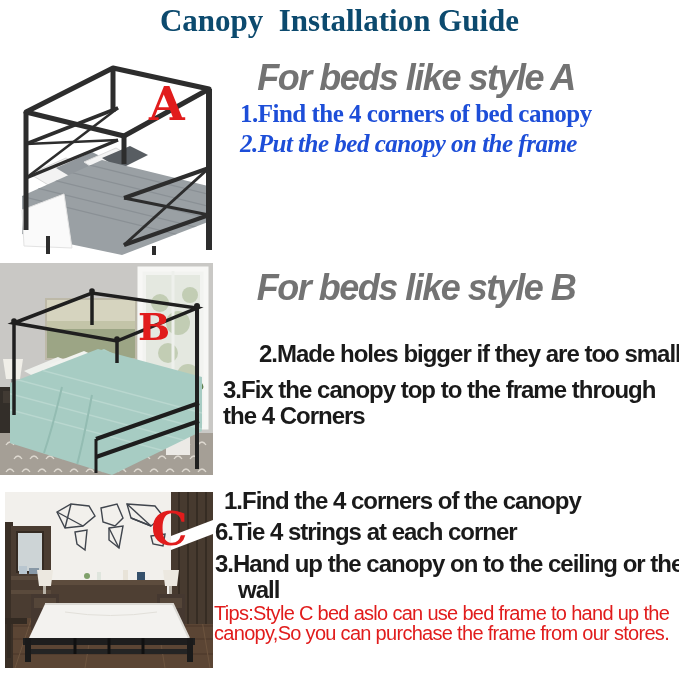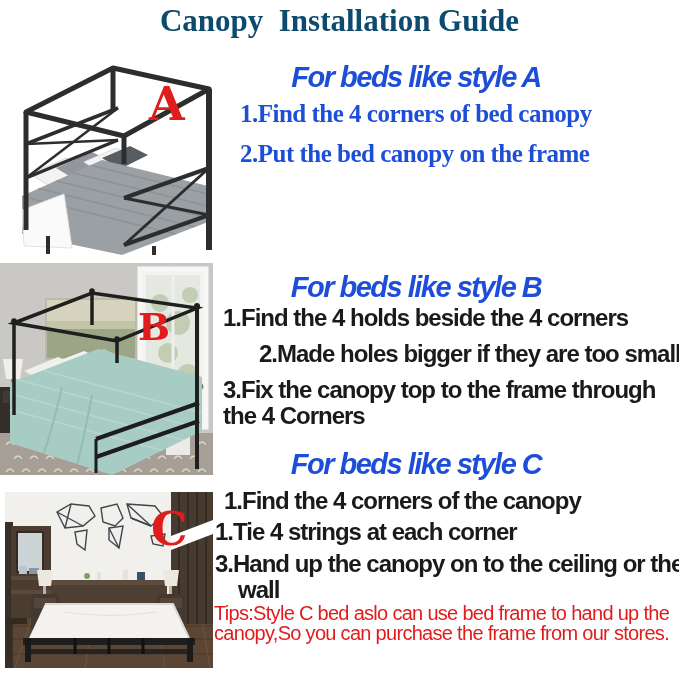--- a/index.html
+++ b/index.html
@@ -3,21 +3,21 @@
 <meta charset="utf-8">
 <style>
   html,body{margin:0;padding:0;background:#ffffff;}
   #page{position:relative;width:679px;height:673px;background:#ffffff;overflow:hidden;
         font-family:"Liberation Sans","DejaVu Sans",sans-serif;}
   .abs{position:absolute;}
   #title{top:3px;left:0;width:679px;text-align:center;white-space:pre;
          font-family:"Liberation Serif","DejaVu Serif",serif;font-weight:bold;
          font-size:31px;color:#0c4a6e;}
   .heading{width:372px;text-align:center;font-style:italic;font-weight:bold;
-           font-size:29px;letter-spacing:-1.5px;color:#1d4ed8;line-height:31px;}
+           font-size:36px;letter-spacing:-1.5px;color:#737373;line-height:31px;}
   .step-serif{font-family:"Liberation Serif","DejaVu Serif",serif;font-weight:bold;
               font-size:25px;letter-spacing:-0.5px;color:#1d4ed8;line-height:27px;}
   .step-sans{font-weight:bold;font-size:24px;letter-spacing:-1px;color:#1a1a1a;
              line-height:26px;}
   .hang{padding-left:23px;text-indent:-23px;}
   .letter{font-family:"DejaVu Serif","Liberation Serif",serif;font-weight:bold;
           color:#e11c1c;line-height:1;}
   #tips{top:603px;left:214px;width:464px;font-weight:normal;font-size:20px;
         letter-spacing:-0.7px;color:#e11c1c;line-height:20px;}
   svg{display:block;}
@@ -68,21 +68,21 @@
 
       <line x1="122" y1="150" x2="207" y2="120" stroke="#2d2d2d" stroke-width="4"></line>
       <line x1="122" y1="197" x2="207" y2="167" stroke="#2d2d2d" stroke-width="4"></line>
       <line x1="122" y1="150" x2="207" y2="167" stroke="#2d2d2d" stroke-width="3"></line>
       <line x1="122" y1="197" x2="207" y2="120" stroke="#2d2d2d" stroke-width="3"></line>
     </svg>
   </div>
   <div class="abs letter" style="left:149px;top:81px;font-size:46px;">A</div>
   <div class="abs heading" style="left:230px;top:62px;">For beds like style A</div>
   <div class="abs step-serif" style="left:240px;top:100px;">1.Find the 4 corners of bed canopy</div>
-  <div class="abs step-serif" style="left:240px;top:140px;">2.Put the bed canopy on the frame</div>
+  <div class="abs step-serif" style="left:240px;top:130px;font-style:italic;">2.Put the bed canopy on the frame</div>
 
   <div class="abs" style="left:0px;top:263px;">
     <svg width="213" height="212" viewBox="0 0 213 212">
       <rect width="213" height="212" fill="#c9c8c5"></rect>
 
       <rect x="140" y="6" width="66" height="158" fill="#f2f3f0"></rect>
       <rect x="146" y="12" width="54" height="146" fill="#e4e8e0"></rect>
       <g fill="#c2cdb4">
         <circle cx="160" cy="40" r="9"></circle>
           <circle cx="178" cy="60" r="12"></circle>
@@ -154,21 +154,20 @@
       <circle cx="197" cy="43" r="3" fill="#1f1f1f"></circle>
       <circle cx="117" cy="76" r="2.8" fill="#1f1f1f"></circle>
 
       <line x1="96" y1="176" x2="199" y2="140" stroke="#1d1d1d" stroke-width="4"></line>
       <line x1="96" y1="194" x2="199" y2="158" stroke="#1d1d1d" stroke-width="4"></line>
       <line x1="96" y1="176" x2="96" y2="210" stroke="#1d1d1d" stroke-width="3"></line>
     </svg>
   </div>
   <div class="abs letter" style="left:138px;top:308px;font-size:38px;">B</div>
   <div class="abs heading" style="left:230px;top:272px;">For beds like style B</div>
-  <div class="abs step-sans" style="left:223px;top:305px;width:454px;">1.Find the 4 holds beside the 4 corners</div>
   <div class="abs step-sans" style="left:223px;top:341px;width:454px;margin-left:36px;">2.Made holes bigger if they are too small</div>
   <div class="abs step-sans" style="left:223px;top:377px;width:454px;">3.Fix the canopy top to the frame through the 4 Corners</div>
 
   <div class="abs" style="left:5px;top:492px;">
     <svg width="208" height="176" viewBox="0 0 208 176">
       <rect width="208" height="176" fill="#f2f0ec"></rect>
 
       <rect y="116" width="208" height="60" fill="#5b4534"></rect>
       <g stroke="#4a3729" stroke-width="1">
         <line x1="0" y1="124" x2="208" y2="124"></line>
@@ -242,20 +241,19 @@
       <g stroke="#101010" stroke-width="3">
         <line x1="70" y1="146" x2="70" y2="162"></line>
         <line x1="104" y1="146" x2="104" y2="162"></line>
         <line x1="138" y1="146" x2="138" y2="162"></line>
       </g>
       <rect x="20" y="146" width="6" height="24" fill="#1a1a1a"></rect>
       <rect x="182" y="146" width="6" height="24" fill="#1a1a1a"></rect>
     </svg>
   </div>
   <div class="abs letter" style="left:151px;top:506px;font-size:46px;">C</div>
-  <div class="abs heading" style="left:230px;top:449px;">For beds like style C</div>
   <div class="abs step-sans" style="left:224px;top:488px;width:458px;">1.Find the 4 corners of the canopy</div>
-  <div class="abs step-sans" style="left:215px;top:519px;width:458px;">1.Tie 4 strings at each corner</div>
+  <div class="abs step-sans" style="left:215px;top:519px;width:458px;">6.Tie 4 strings at each corner</div>
   <div class="abs step-sans hang" style="left:215px;top:551px;width:458px;">3.Hand up the canopy on to the ceiling or the wall</div>
 
   <div class="abs" id="tips">Tips:Style C bed aslo can use bed frame to hand up the canopy,So you can purchase the frame from our stores.</div>
 
 </div>
 
 </body></html>

